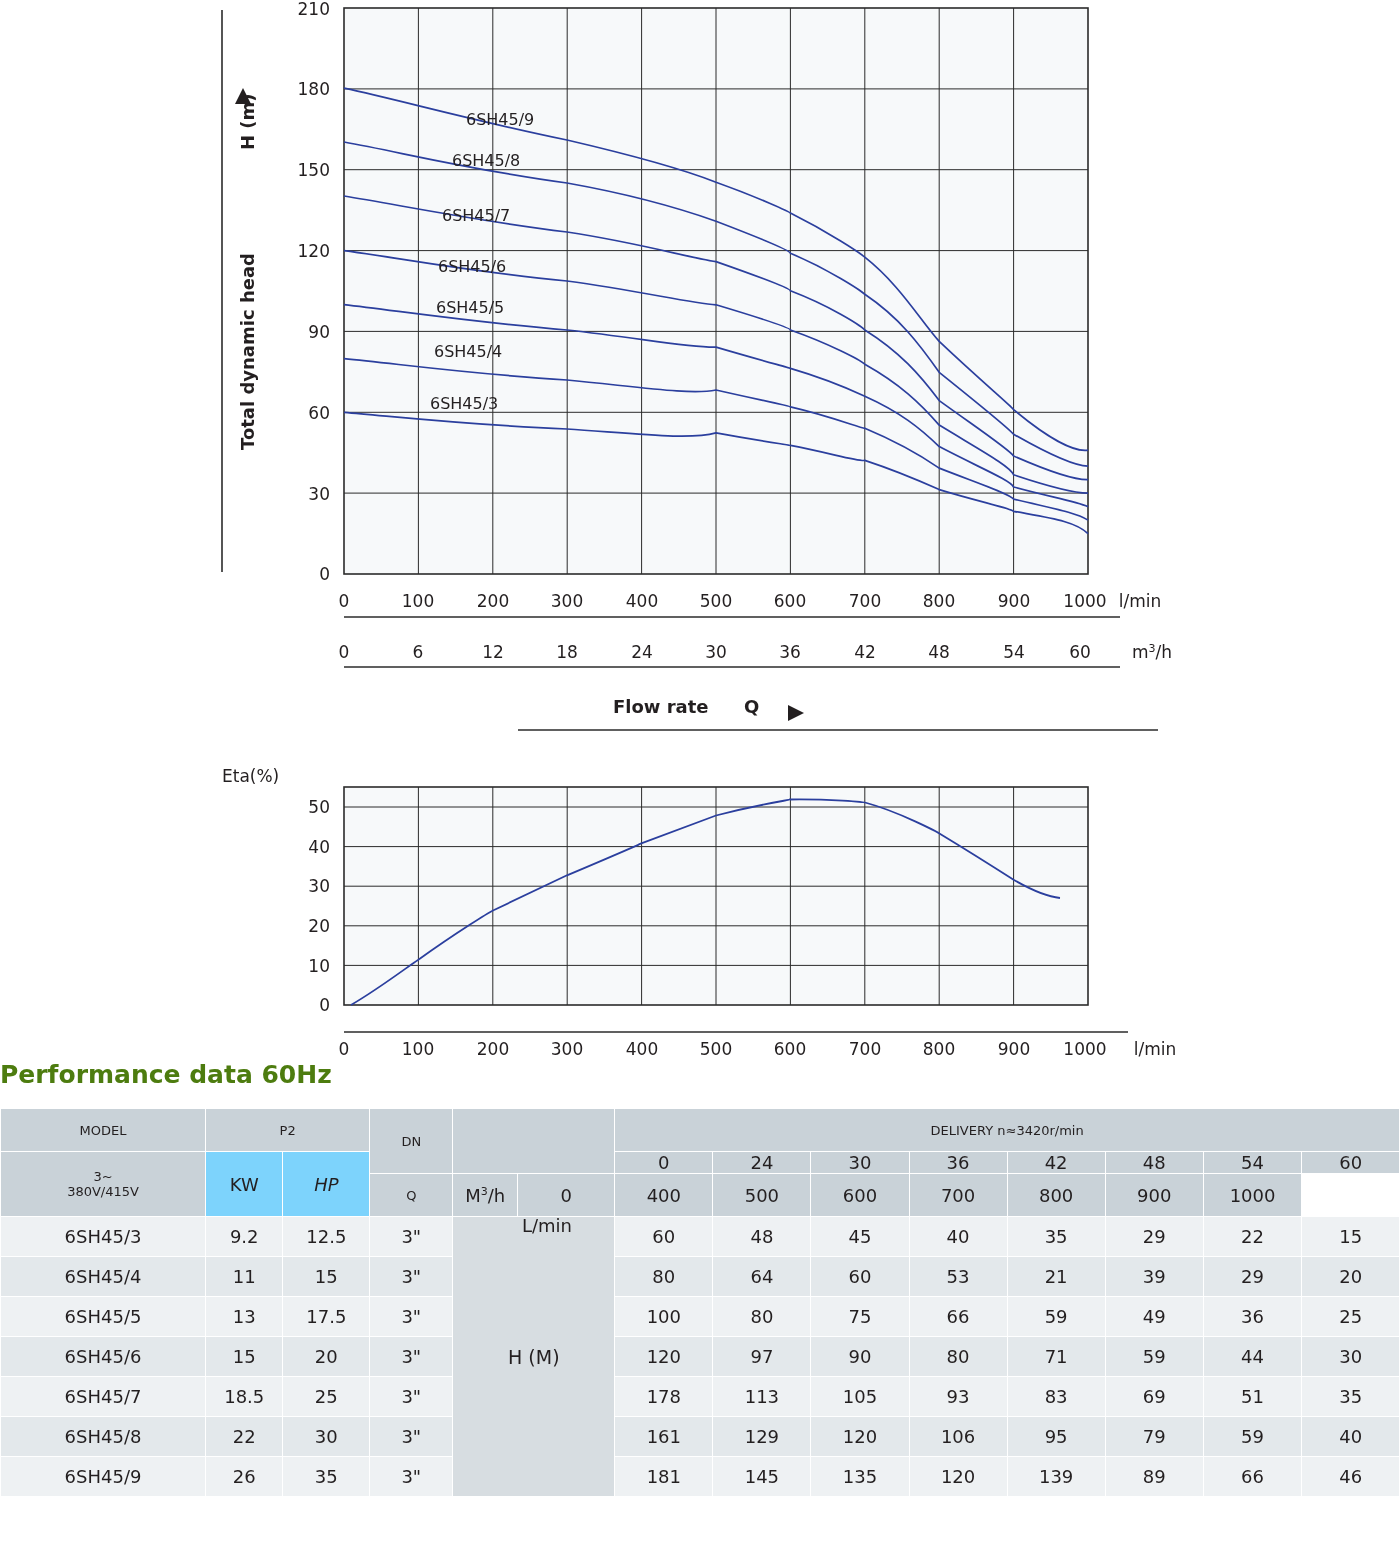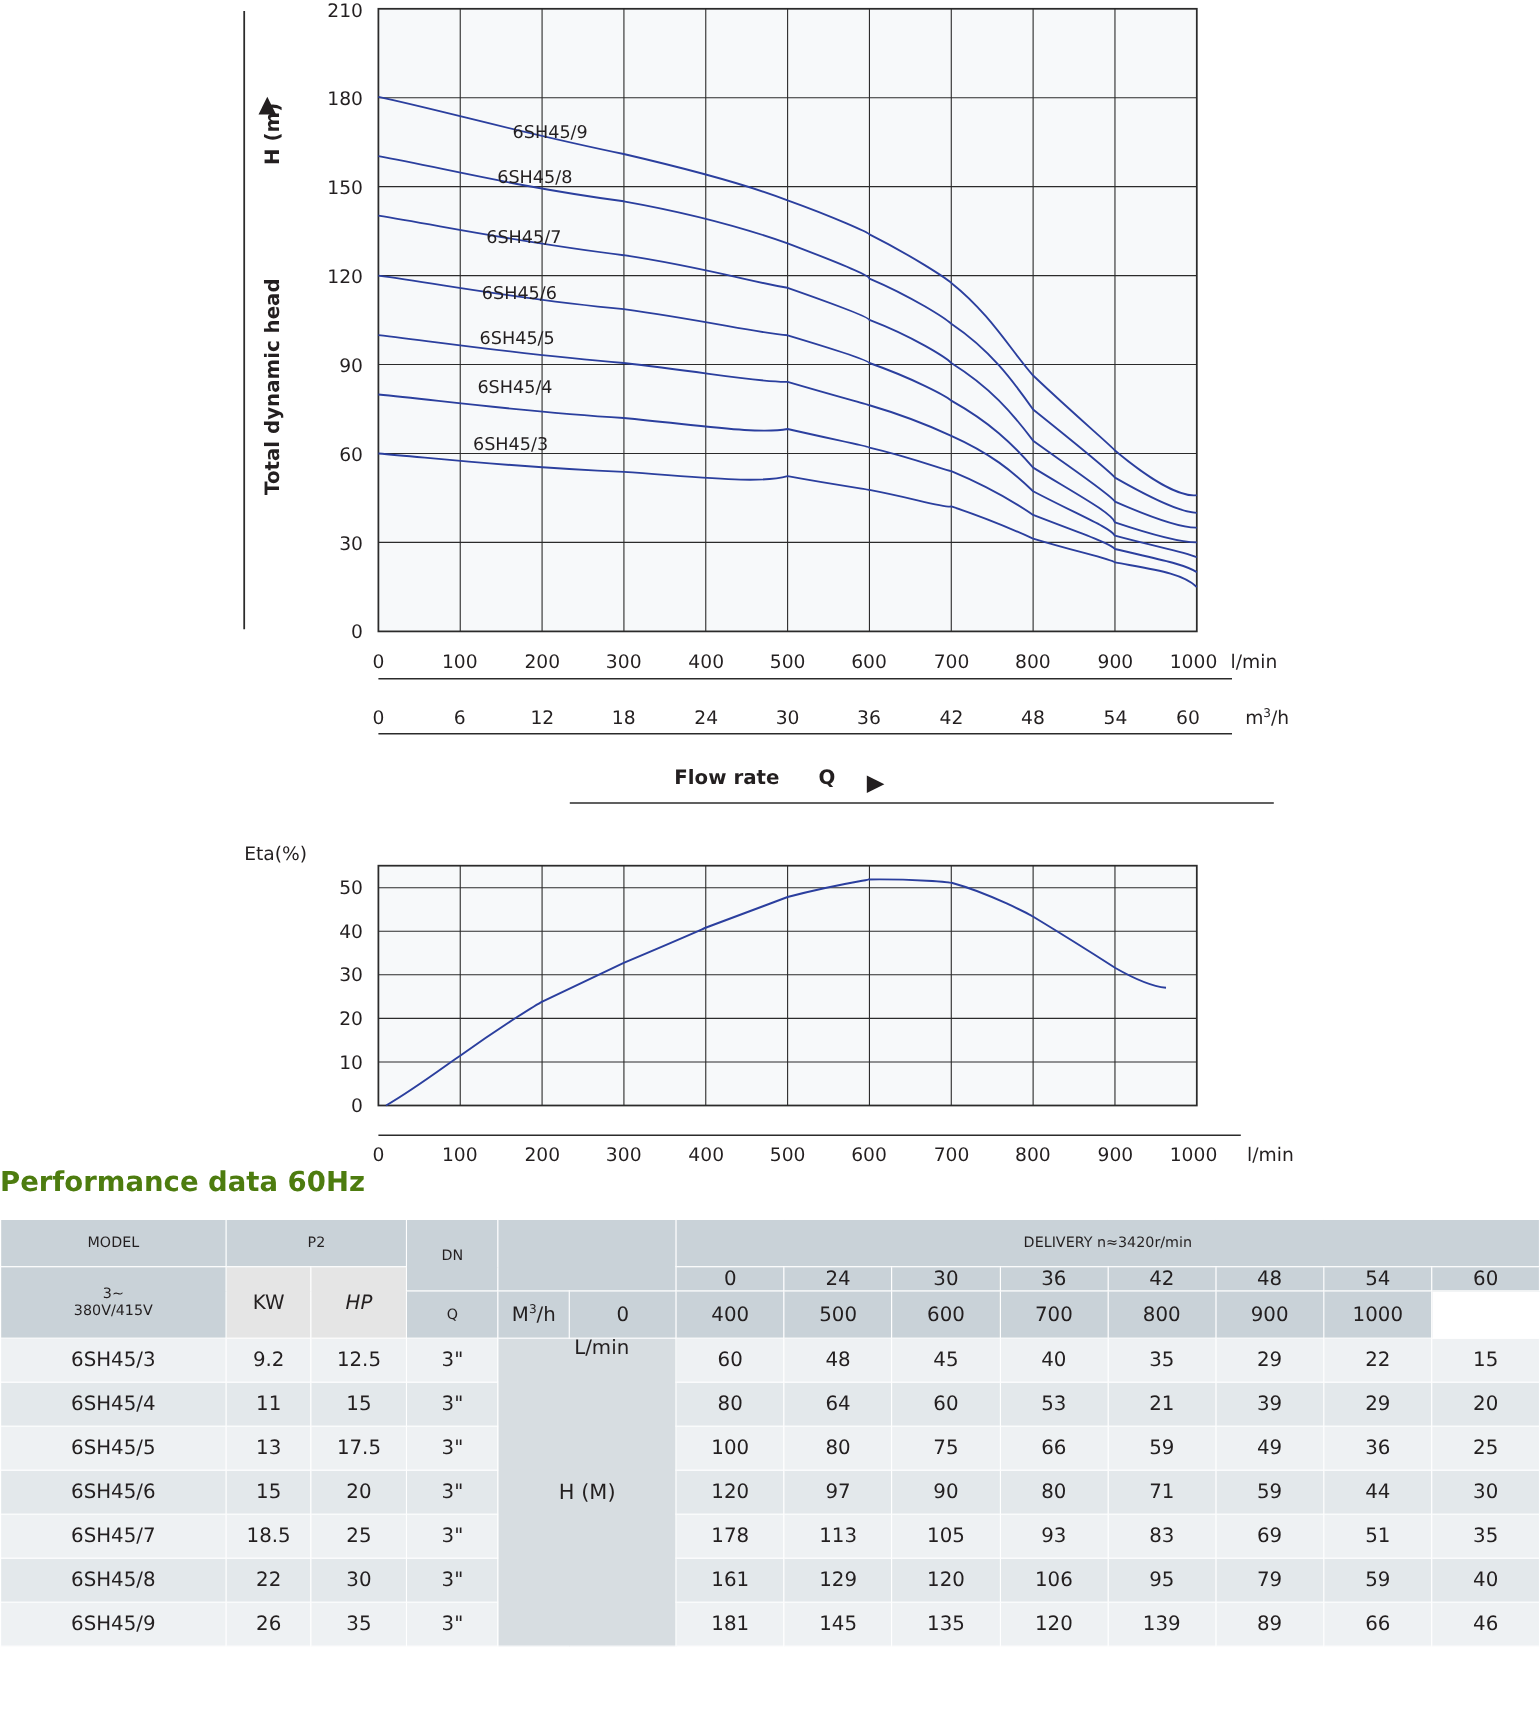--- a/index.html
+++ b/index.html
@@ -32,21 +32,21 @@
     width:1400px;border-collapse:collapse;
     font-size:18px;
   }
   table.perf th,table.perf td{
     border:1px solid #ffffff;
     text-align:center;vertical-align:middle;
     padding:0;
     color:#231f20;font-weight:normal;
   }
   .hdr{background:#c9d2d8;font-weight:bold;font-size:13px;height:42px;}
-  .hdr2{background:#e5e5e5;height:40px;}
+  .hdr2{background:#7dd3fc;height:40px;}
   .sub{background:#c9d2d8;font-size:18px;}
   .rowa{background:#eef1f3;height:40px;}
   .rowb{background:#e3e8eb;height:40px;}
   .qcell{background:#d7dde1;font-size:19px;}
   .model-col{width:210px;}
   .kw-col{width:78px;}
   .hp-col{width:88px;font-style:italic;}
   .dn-col{width:85px;}
   .q-col{width:60px;}
   .unit-col{width:65px;}

